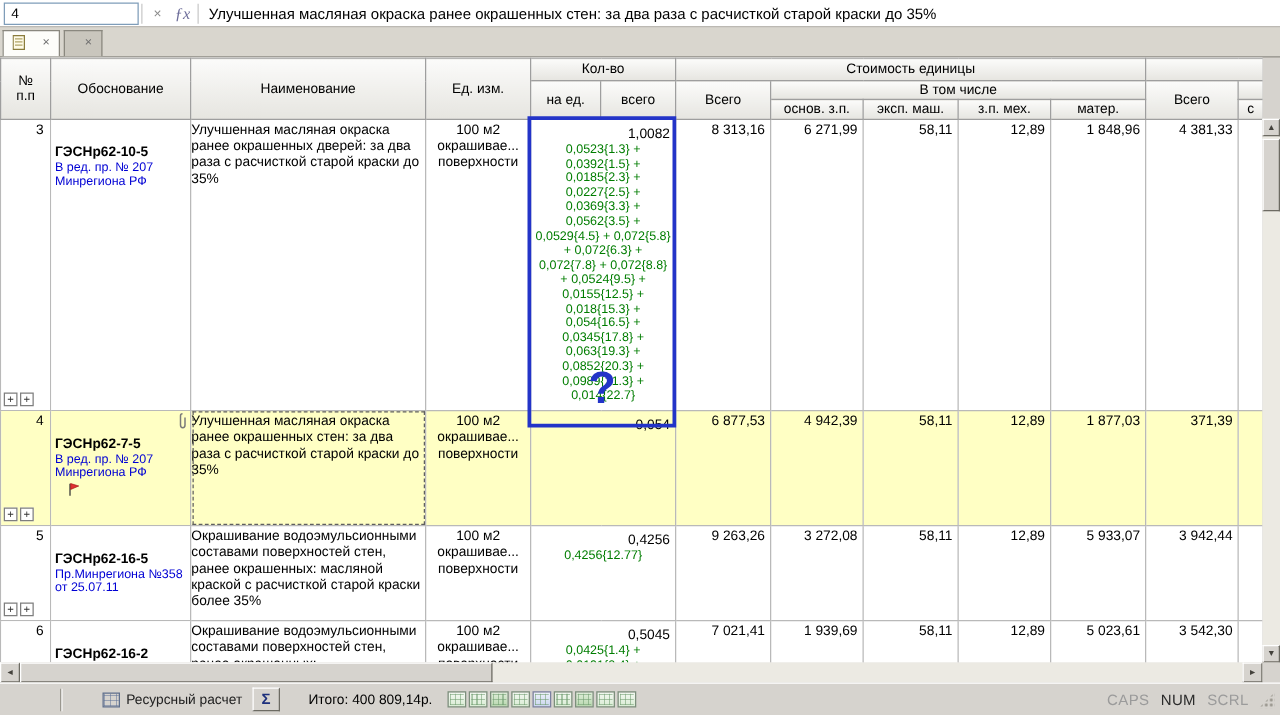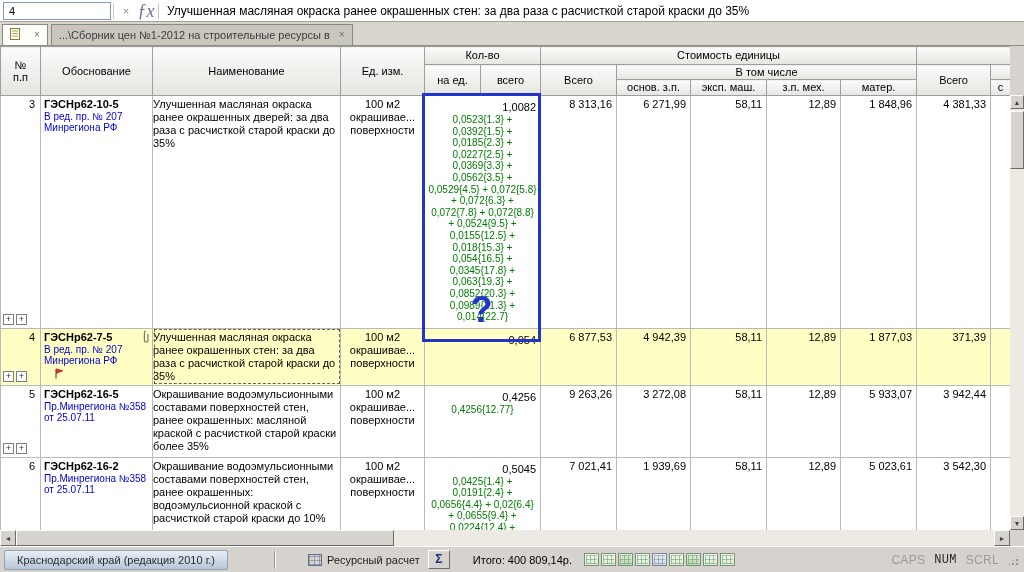--- a/index.html
+++ b/index.html
@@ -6,21 +6,21 @@
   html,body { width:1024px; height:572px; overflow:hidden; }
   body { font-family:"Liberation Sans", sans-serif; background:#d6d3ce; }
   .app { position:relative; width:1024px; height:572px; background:#d6d3ce; overflow:hidden; }
 
   
   .formula-bar { position:absolute; top:0; left:0; width:1024px; height:22px; background:#ffffff;
     border-bottom:1px solid #a7a39b; display:flex; align-items:center; }
   .name-box { width:108px; height:18px; margin-left:3px; border:1px solid #7f9db9; background:#fff;
     font-size:11px; line-height:16px; padding:0 5px; color:#000; }
   .fbtn { width:20px; height:18px; text-align:center; line-height:18px; font-size:11px; color:#8a8a8a; cursor:default; }
-  .fbtn.fx { font-style:italic; font-family:"Liberation Serif", serif; color:#6d6d9a; font-size:18px; }
+  .fbtn.fx { font-style:italic; font-family:"Liberation Serif", serif; color:#6d6d9a; font-size:13px; }
   .fsep { width:1px; height:16px; background:#c9c9c9; margin:0 2px; }
   .formula-text { flex:1; font-size:12px; color:#000; padding-left:6px; white-space:nowrap; overflow:hidden; }
 
   
   .tab-bar { position:absolute; top:22px; left:0; width:1024px; height:24px; background:#d9d6ce;
     border-bottom:1px solid #8f8d86; display:flex; align-items:flex-end; padding-left:2px; }
   .tab { height:21px; display:flex; align-items:center; padding:0 7px; font-size:11px;
     border:1px solid #8a887f; border-bottom:none; margin-right:3px; white-space:nowrap; cursor:default; }
   .tab.active { background:#fdfdfa; color:#000; }
   .tab.inactive { background:#c9c6bd; color:#3c3c3c; }
@@ -30,21 +30,21 @@
   
   .table-wrap { position:absolute; top:46px; left:0; width:1010px; height:484px; background:#fff; overflow:hidden; }
   table { border-collapse:collapse; table-layout:fixed; width:1010px; }
   th, td { border:1px solid #b9b9b9; }
   thead th { background:linear-gradient(180deg,#fbfbfa,#e6e5e0); font-weight:normal; font-size:11px;
     text-align:center; vertical-align:middle; padding:0 2px; border-color:#9e9e9e; white-space:pre-line; line-height:1.1; }
   tr.h1 { height:18px; } tr.h2 { height:15px; } tr.h3 { height:16px; }
   tbody td { vertical-align:top; font-size:11px; background:#fff; overflow:hidden; }
   tr.hl td { background:#ffffc4; }
   .c-num { text-align:right; padding:2px 5px 0 0; position:relative; }
-  .c-obosn { padding:2px 3px; position:relative; }
+  .c-obosn { padding:20px 3px; position:relative; }
   .code { font-weight:bold; font-size:11px; color:#000; }
   .note { color:#0000d4; font-size:10px; line-height:1.12; white-space:pre-line; margin-top:1px; }
   .c-name { padding:2px 0; line-height:1.18; }
   .c-name.focused { outline:1px dashed #5f5f5f; outline-offset:-2px; }
   .c-unit { text-align:center; white-space:pre-line; padding:2px 2px; line-height:1.18; }
   .c-qty { padding:5px 2px; }
   .qv { text-align:right; font-size:11px; padding-right:2px; }
   .qf { color:#007d00; font-size:10px; line-height:1.16; text-align:center; margin-top:1px; }
   .num-r { text-align:right; padding:2px 4px 0 2px; }
   .exp { position:absolute; bottom:3px; left:2px; display:flex; gap:2px; }
@@ -93,21 +93,21 @@
   .sb-icons { display:flex; gap:2px; margin-left:12px; }
   .mini-icon { width:15px; height:13px; border:1px solid #7c8f7c; position:relative; display:inline-block;
     background:linear-gradient(180deg,#f3f8f1,#d9ecd4); cursor:default; }
   .mini-icon::before { content:""; position:absolute; inset:1px;
     background-image:repeating-linear-gradient(90deg,rgba(110,155,110,.55) 0 1px,transparent 1px 4px),
       repeating-linear-gradient(0deg,rgba(110,155,110,.55) 0 1px,transparent 1px 4px); }
   .mini-icon.mi-dark { background:linear-gradient(180deg,#e0eeda,#b8d7af); }
   .mini-icon.mi-blue { border-color:#7b80a0; background:linear-gradient(180deg,#eef2fb,#c9d5ee); }
   .sb-right { margin-left:auto; display:flex; align-items:center; }
   .kbd-ind { font-size:12px; color:#9b9b9b; margin-left:9px; letter-spacing:.3px; }
-  .kbd-ind.active { color:#2b2b2b;font-family:Liberation Mono, monospace; }
+  .kbd-ind.active { color:#2b2b2b; }
   .grip { width:13px; height:13px; margin-left:8px; align-self:flex-end;
     background-image:radial-gradient(#9a978f 1px, transparent 1.3px); background-size:4px 4px;
     clip-path:polygon(100% 0, 100% 100%, 0 100%); }
 </style>
 </head>
 <body>
 
 <div class="app">
 
   <div class="formula-bar">
@@ -125,21 +125,20 @@
         <svg width="10" height="12" viewBox="0 0 10 12">
             <rect x="0.5" y="0.5" width="9" height="11" fill="#fffbe8" stroke="#8a7c3c"></rect>
             <line x1="2" y1="3" x2="8" y2="3" stroke="#b0a468"></line>
             <line x1="2" y1="5.5" x2="8" y2="5.5" stroke="#b0a468"></line>
             <line x1="2" y1="8" x2="8" y2="8" stroke="#b0a468"></line>
           </svg>
       </span>
       <span class="tab-close">×</span>
     </div>
     <div class="tab inactive">
-      <span>...\Сборник цен №1-2012 на строительные ресурсы в</span>
       <span class="tab-close">×</span>
     </div>
   </div>
 
   <div class="table-wrap">
     <table>
       <colgroup>
         <col style="width:40px">
           <col style="width:112px">
           <col style="width:188px">
@@ -323,21 +322,20 @@
   </div>
 
   <div class="hscroll">
     <div class="sbtn h-lf">◄</div>
     <div class="h-thumb"></div>
     <div class="sbtn h-rt">►</div>
   </div>
   <div class="corner"></div>
 
   <div class="status-bar">
-    <div class="sb-seg">Краснодарский край (редакция 2010 г.)</div>
     <div class="sb-sep"></div>
     <div class="sb-mode">
       <span class="mode-icon"></span>
       <span>Ресурсный расчет</span>
     </div>
     <div class="sigma-btn">Σ</div>
     <div class="sb-total">Итого: 400 809,14р.</div>
     <div class="sb-icons">
       <span class="mini-icon"></span>
       <span class="mini-icon"></span>

